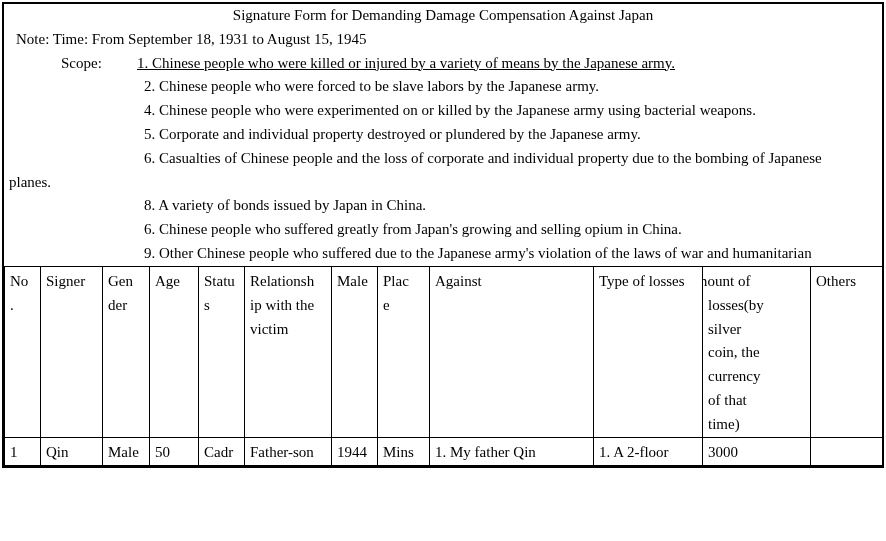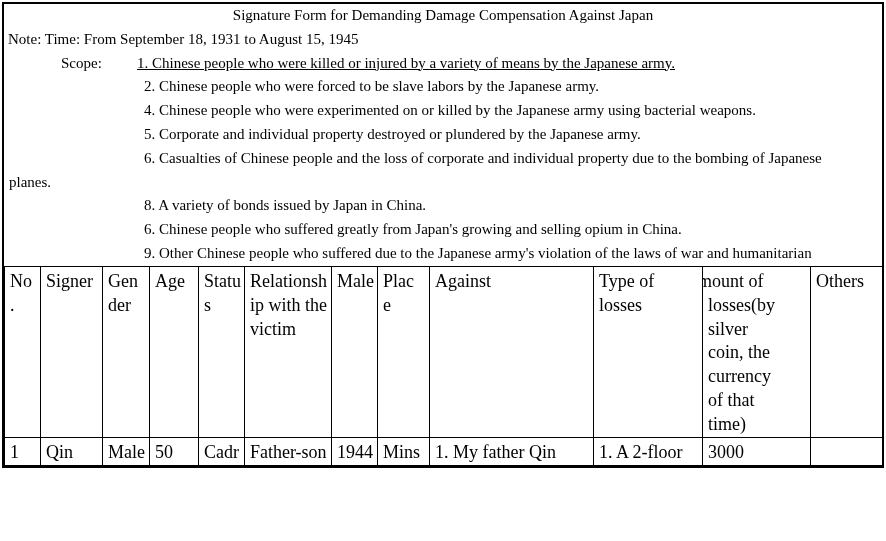--- a/index.html
+++ b/index.html
@@ -19,36 +19,36 @@
     box-sizing: border-box;
     background: #ffffff;
   }
   .textblock { }
   .line {
     height: 23.8px;
     line-height: 23.8px;
     white-space: nowrap;
   }
   .center { text-align: center; }
-  .note { padding-left: 4px; }
+  .note { padding-left: 4px; margin-left: 8px; }
   .scope { padding-left: 57px; text-decoration: underline; }
   .scope-label { display: inline-block; width: 76px; }
   .ind { padding-left: 140px; }
   .wrapA { padding-left: 5px; }
   .wrapB { padding-left: 28px; }
 
   table.sig {
     width: 100%;
     border-collapse: collapse;
     table-layout: fixed;
   }
   table.sig th, table.sig td {
     border: 1px solid #000000;
     font-weight: normal;
-    font-size: 18px;
+    font-size: 15px;
     text-align: left;
     vertical-align: top;
     padding: 3px 3px 0 5px;
     white-space: pre-line;
     line-height: 23.9px;
     overflow: hidden;
     box-sizing: border-box;
   }
   tr.hrow th { height: 166px; }
   tr.drow td { height: 25px; }

